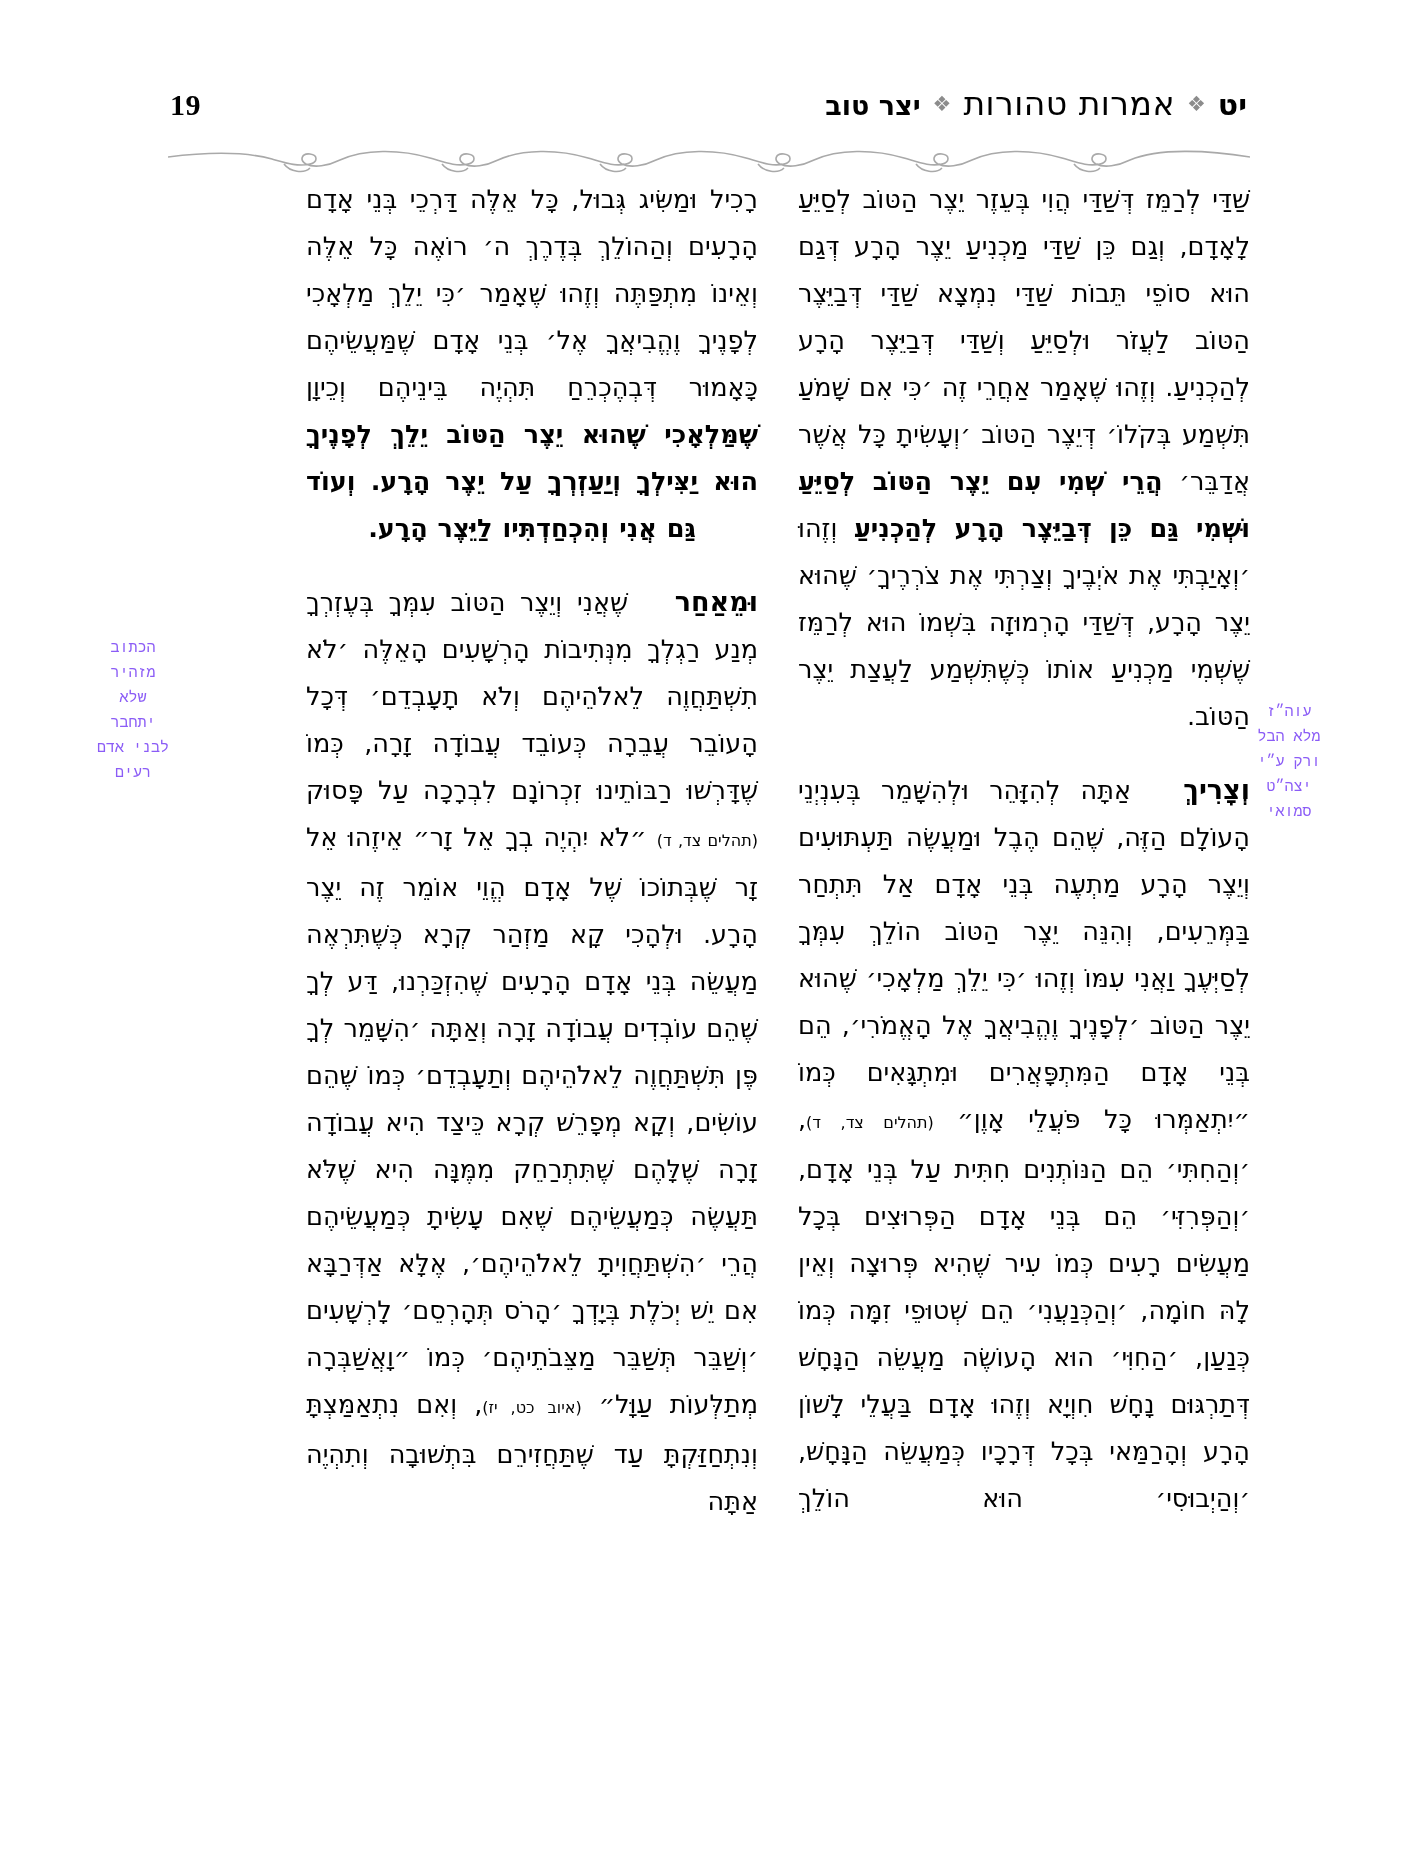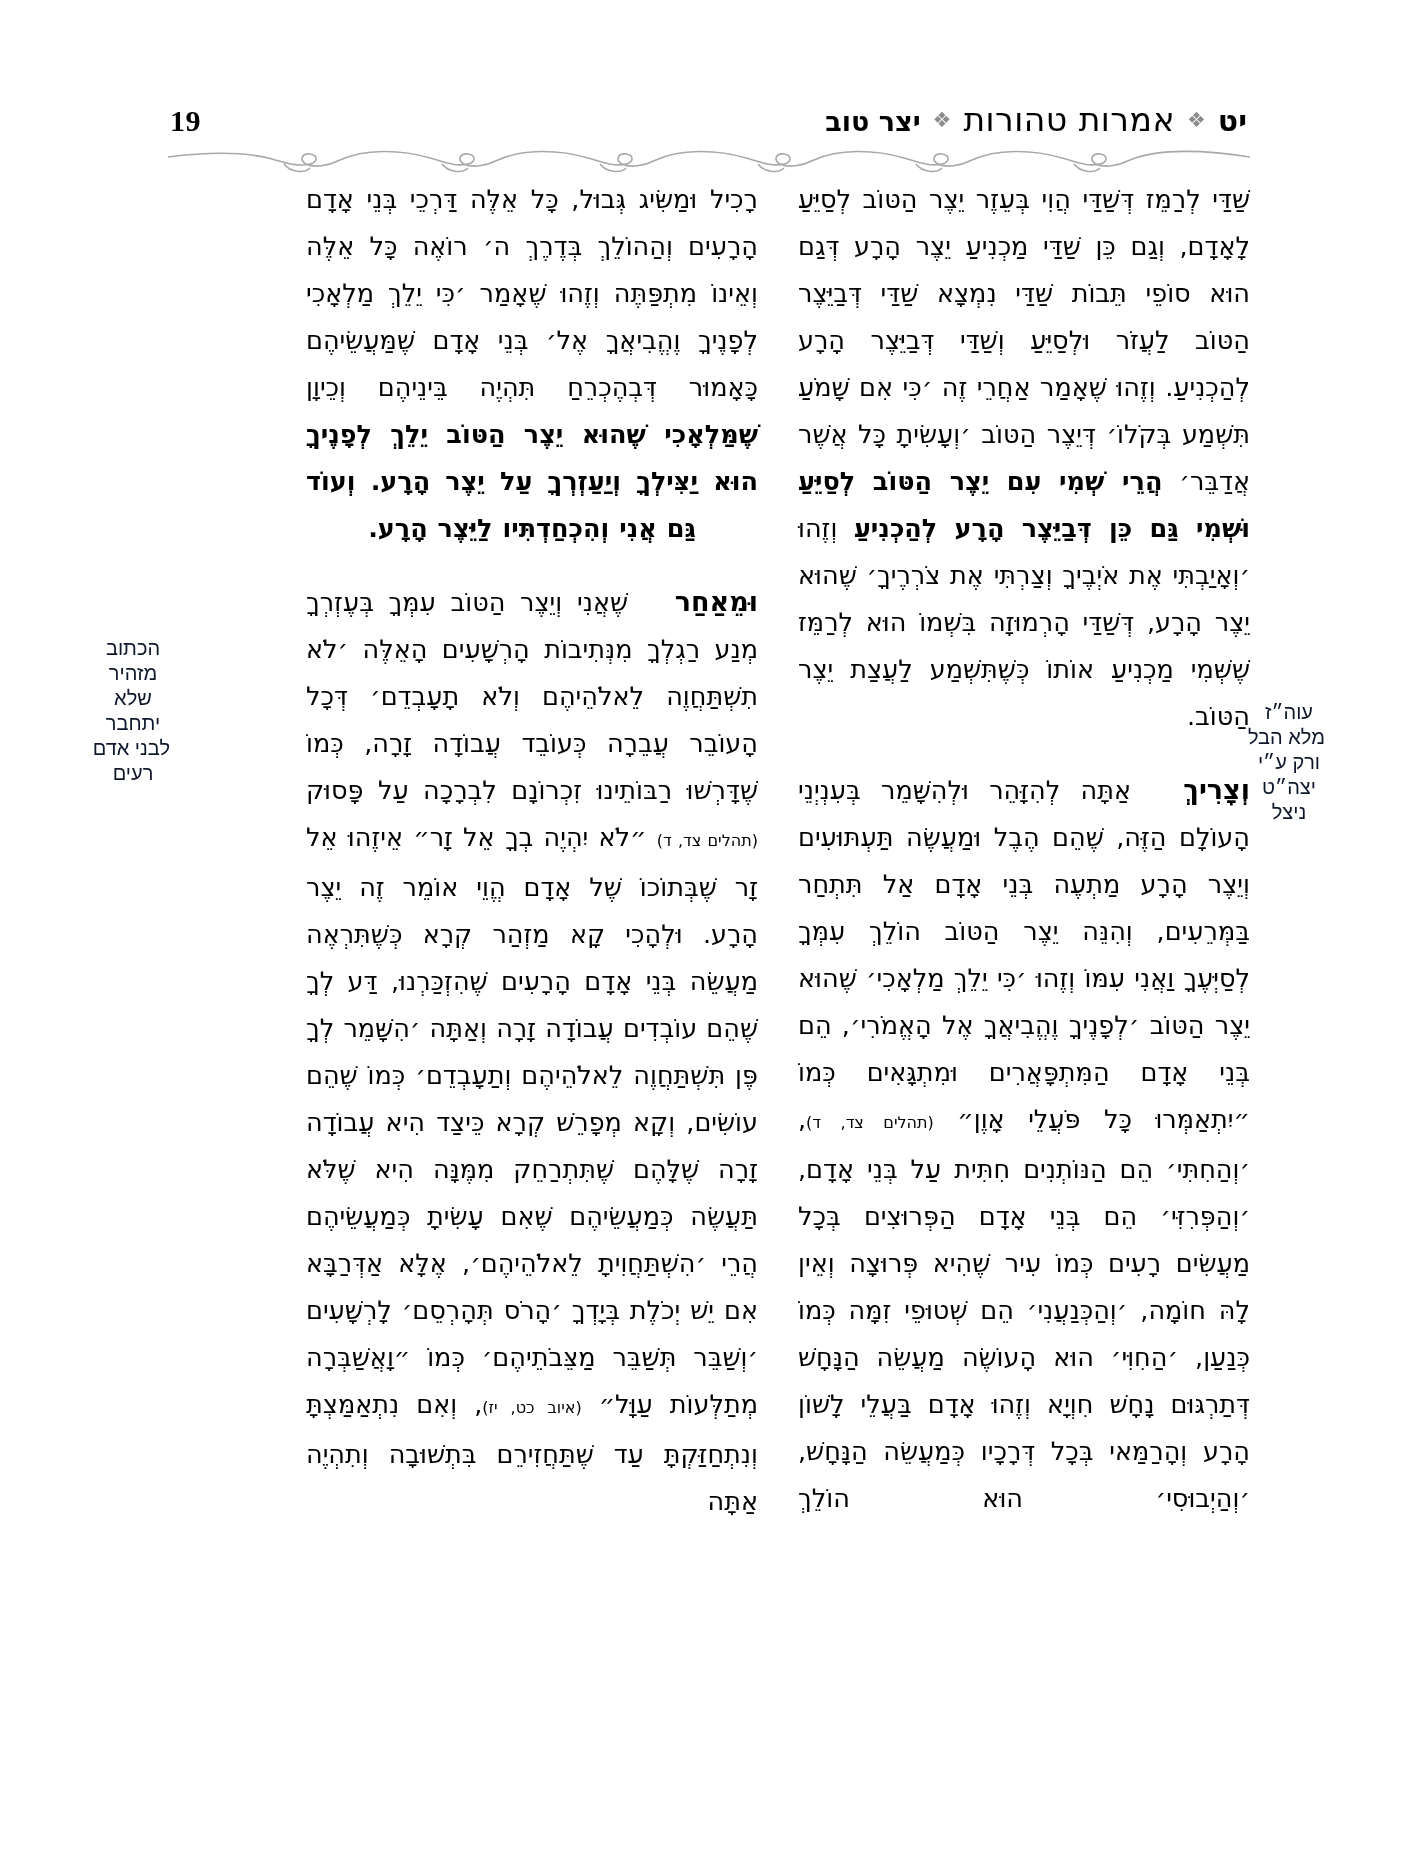--- a/index.html
+++ b/index.html
@@ -17,21 +17,21 @@
   }
 
   .page {
     position: absolute;
     inset: 0;
   }
 
   
   .header {
     position: absolute;
-    top: 100px;
+    top: 84px;
     left: 170px;
     right: 170px;
     height: 46px;
   }
   .page-number {
     position: absolute;
     left: 0;
     top: 4px;
     font-family: "Liberation Serif", "DejaVu Serif", serif;
     font-size: 30px;
@@ -128,26 +128,26 @@
   span.cite {
     font-size: 16px;
     font-weight: 400;
     letter-spacing: 0;
     word-spacing: 0;
   }
 
   
   .margin-note {
     position: absolute;
-    font-family: Liberation Sans, sans-serif;
-    font-size: 20px;
+    font-family: Liberation Mono, monospace;
+    font-size: 15px;
     line-height: 25px;
     direction: rtl;
     text-align: center;
-    color: #0f172a;
+    color: #8b5cf6;
   }
   .margin-note-left {
     left: 96px;
     top: 636px;
     width: 74px;
   }
   .margin-note-right {
     right: 92px;
     top: 700px;
     width: 72px;
@@ -204,21 +204,21 @@
       <div>שלא</div>
       <div>יתחבר</div>
       <div>לבני אדם</div>
       <div>רעים</div>
     </div>
   <div class="margin-note margin-note-right">
       <div>עוה״ז</div>
       <div>מלא הבל</div>
       <div>ורק ע״י</div>
       <div>יצה״ט</div>
-      <div>ניצל</div>
+      <div>סמואי</div>
     </div>
 
   <div class="columns">
     <div class="col col-right" id="col-right">
         <p class="body"><span>שַׁדַּי לְרַמֵּז דְּשַׁדַּי הֲוִי בְּעֵזֶר יֵצֶר הַטּוֹב לְסַיֵּעַ לָאָדָם, וְגַם כֵּן שַׁדַּי מַכְנִיעַ יֵצֶר הָרָע דְּגַם הוּא סוֹפֵי תֵּבוֹת שַׁדַּי נִמְצָא שַׁדַּי דְּבַיֵּצֶר הַטּוֹב לַעֲזֹר וּלְסַיֵּעַ וְשַׁדַּי דְּבַיֵּצֶר הָרָע לְהַכְנִיעַ. וְזֶהוּ שֶׁאָמַר אַחֲרֵי זֶה ׳כִּי אִם שָׁמֹעַ תִּשְׁמַע בְּקֹלוֹ׳ דְּיֵצֶר הַטּוֹב ׳וְעָשִׂיתָ כָּל אֲשֶׁר אֲדַבֵּר׳ </span><b class="bold-run">הֲרֵי שְׁמִי עִם יֵצֶר הַטּוֹב לְסַיֵּעַ וּשְׁמִי גַּם כֵּן דְּבַיֵּצֶר הָרָע לְהַכְנִיעַ</b><span> וְזֶהוּ ׳וְאָיַבְתִּי אֶת אֹיְבֶיךָ וְצַרְתִּי אֶת צֹרְרֶיךָ׳ שֶׁהוּא יֵצֶר הָרָע, דְּשַׁדַּי הָרְמוּזָה בִּשְׁמוֹ הוּא לְרַמֵּז שֶׁשְּׁמִי מַכְנִיעַ אוֹתוֹ כְּשֶׁתִּשְׁמַע לַעֲצַת יֵצֶר הַטּוֹב.</span></p>
         <p class="body gap"><span class="lead">וְצָרִיךְ</span><span> אַתָּה לְהִזָּהֵר וּלְהִשָּׁמֵר בְּעִנְיְנֵי הָעוֹלָם הַזֶּה, שֶׁהֵם הֶבֶל וּמַעֲשֶׂה תַּעְתּוּעִים וְיֵצֶר הָרָע מַתְעֶה בְּנֵי אָדָם אַל תִּתְחַר בַּמְּרֵעִים, וְהִנֵּה יֵצֶר הַטּוֹב הוֹלֵךְ עִמְּךָ לְסַיְּעֶךָ וַאֲנִי עִמּוֹ וְזֶהוּ ׳כִּי יֵלֵךְ מַלְאָכִי׳ שֶׁהוּא יֵצֶר הַטּוֹב ׳לְפָנֶיךָ וֶהֱבִיאֲךָ אֶל הָאֱמֹרִי׳, הֵם בְּנֵי אָדָם הַמִּתְפָּאֲרִים וּמִתְגָּאִים כְּמוֹ ״יִתְאַמְּרוּ כָּל פֹּעֲלֵי אָוֶן״ </span><span class="cite">(תהלים צד, ד)</span><span>, ׳וְהַחִתִּי׳ הֵם הַנּוֹתְנִים חִתִּית עַל בְּנֵי אָדָם, ׳וְהַפְּרִזִּי׳ הֵם בְּנֵי אָדָם הַפְּרוּצִים בְּכָל מַעֲשִׂים רָעִים כְּמוֹ עִיר שֶׁהִיא פְּרוּצָה וְאֵין לָהּ חוֹמָה, ׳וְהַכְּנַעֲנִי׳ הֵם שְׁטוּפֵי זִמָּה כְּמוֹ כְּנַעַן, ׳הַחִוִּי׳ הוּא הָעוֹשֶׂה מַעֲשֵׂה הַנָּחָשׁ דְּתַרְגּוּם נָחָשׁ חִוְיָא וְזֶהוּ אָדָם בַּעֲלֵי לָשׁוֹן הָרָע וְהָרַמַּאי בְּכָל דְּרָכָיו כְּמַעֲשֵׂה הַנָּחָשׁ, ׳וְהַיְבוּסִי׳ הוּא הוֹלֵךְ</span></p>
       </div>
     <div class="col col-left" id="col-left">
         <p class="body last-center"><span>רָכִיל וּמַשִּׂיג גְּבוּל, כָּל אֵלֶּה דַּרְכֵי בְּנֵי אָדָם הָרָעִים וְהַהוֹלֵךְ בְּדֶרֶךְ ה׳ רוֹאֶה כָּל אֵלֶּה וְאֵינוֹ מִתְפַּתֶּה וְזֶהוּ שֶׁאָמַר ׳כִּי יֵלֵךְ מַלְאָכִי לְפָנֶיךָ וֶהֱבִיאֲךָ אֶל׳ בְּנֵי אָדָם שֶׁמַּעֲשֵׂיהֶם כָּאָמוּר דְּבְהֶכְרֵחַ תִּהְיֶה בֵּינֵיהֶם וְכֵיוָן </span><b class="bold-run">שֶׁמַּלְאָכִי שֶׁהוּא יֵצֶר הַטּוֹב יֵלֵךְ לְפָנֶיךָ הוּא יַצִּילְךָ וְיַעַזְרְךָ עַל יֵצֶר הָרָע. וְעוֹד גַּם אֲנִי וְהִכְחַדְתִּיו לַיֵּצֶר הָרָע.</b></p>
         <p class="body gap"><span class="lead">וּמֵאַחַר</span><span> שֶׁאֲנִי וְיֵצֶר הַטּוֹב עִמְּךָ בְּעֶזְרְךָ מְנַע רַגְלְךָ מִנְּתִיבוֹת הָרְשָׁעִים הָאֵלֶּה ׳לֹא תִשְׁתַּחֲוֶה לֵאלֹהֵיהֶם וְלֹא תָעָבְדֵם׳ דְּכָל הָעוֹבֵר עֲבֵרָה כְּעוֹבֵד עֲבוֹדָה זָרָה, כְּמוֹ שֶׁדָּרְשׁוּ רַבּוֹתֵינוּ זִכְרוֹנָם לִבְרָכָה עַל פָּסוּק </span><span class="cite">(תהלים צד, ד)</span><span> ״לֹא יִהְיֶה בְךָ אֵל זָר״ אֵיזֶהוּ אֵל זָר שֶׁבְּתוֹכוֹ שֶׁל אָדָם הֱוֵי אוֹמֵר זֶה יֵצֶר הָרָע. וּלְהָכִי קָא מַזְהַר קְרָא כְּשֶׁתִּרְאֶה מַעֲשֵׂה בְּנֵי אָדָם הָרָעִים שֶׁהִזְכַּרְנוּ, דַּע לְךָ שֶׁהֵם עוֹבְדִים עֲבוֹדָה זָרָה וְאַתָּה ׳הִשָּׁמֵר לְךָ פֶּן תִּשְׁתַּחֲוֶה לֵאלֹהֵיהֶם וְתַעָבְדֵם׳ כְּמוֹ שֶׁהֵם עוֹשִׂים, וְקָא מְפָרֵשׁ קְרָא כֵּיצַד הִיא עֲבוֹדָה זָרָה שֶׁלָּהֶם שֶׁתִּתְרַחֵק מִמֶּנָּה הִיא שֶׁלֹּא תַּעֲשֶׂה כְּמַעֲשֵׂיהֶם שֶׁאִם עָשִׂיתָ כְּמַעֲשֵׂיהֶם הֲרֵי ׳הִשְׁתַּחֲוִיתָ לֵאלֹהֵיהֶם׳, אֶלָּא אַדְּרַבָּא אִם יֵשׁ יְכֹלֶת בְּיָדְךָ ׳הָרֹס תְּהָרְסֵם׳ לָרְשָׁעִים ׳וְשַׁבֵּר תְּשַׁבֵּר מַצֵּבֹתֵיהֶם׳ כְּמוֹ ״וָאֲשַׁבְּרָה מְתַלְּעוֹת עַוָּל״ </span><span class="cite">(איוב כט, יז)</span><span>, וְאִם נִתְאַמַּצְתָּ וְנִתְחַזַּקְתָּ עַד שֶׁתַּחֲזִירֵם בִּתְשׁוּבָה וְתִהְיֶה אַתָּה</span></p>

